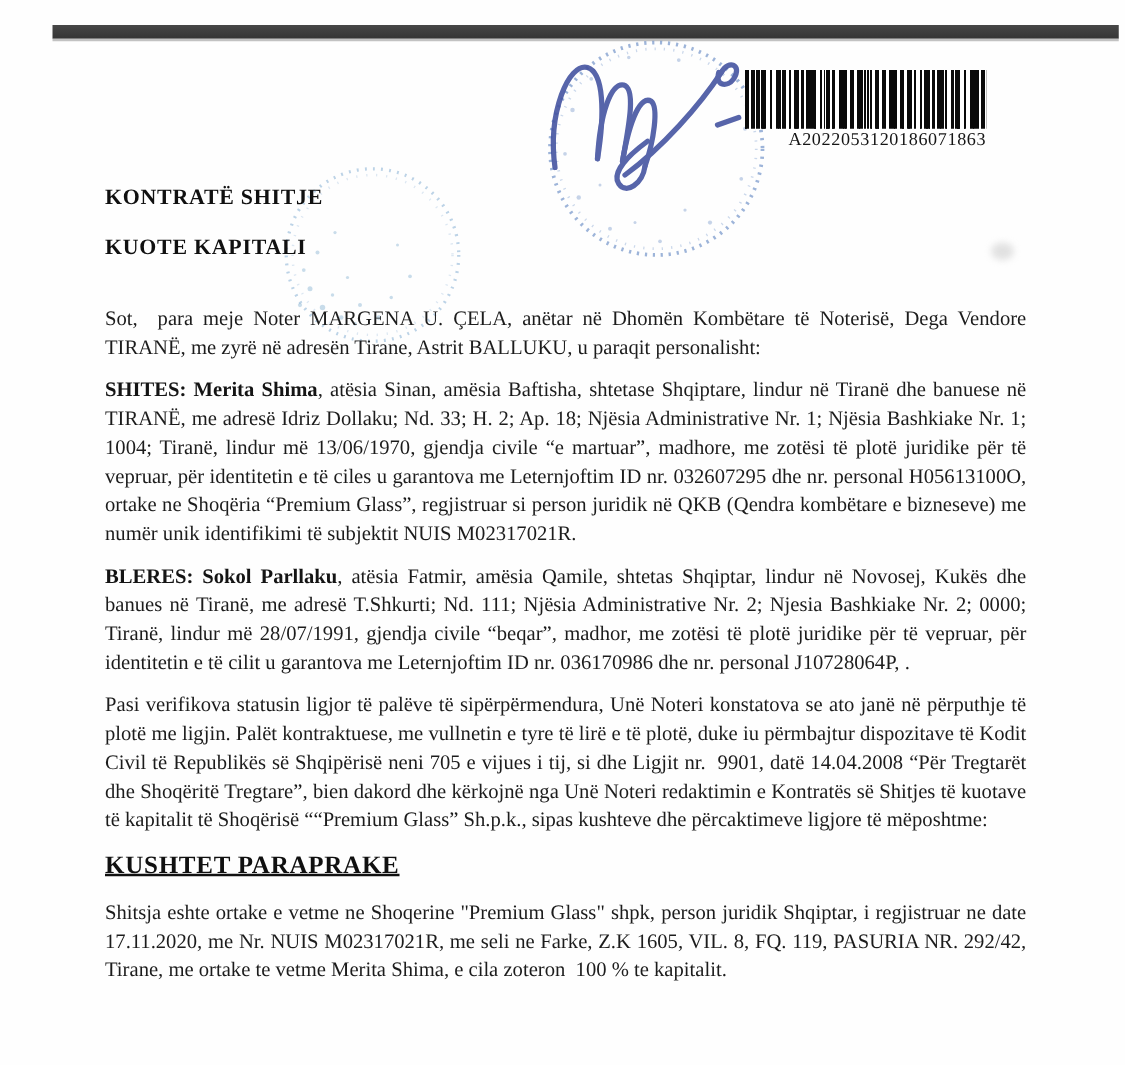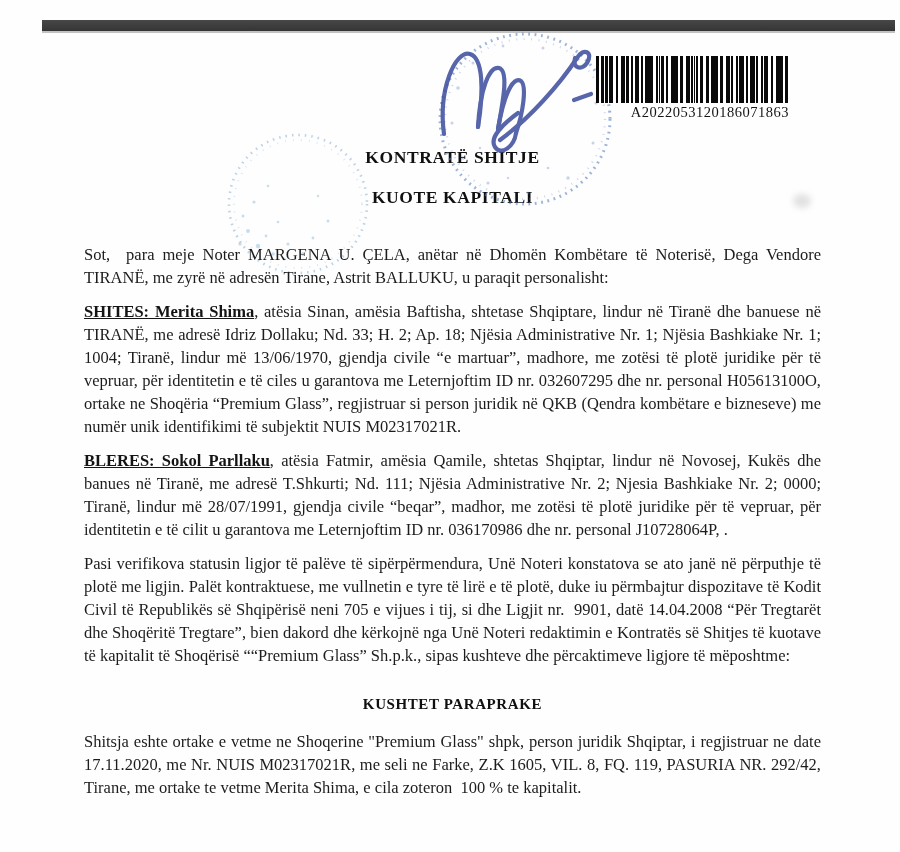--- a/index.html
+++ b/index.html
@@ -85,35 +85,34 @@
   .doc {
     position: absolute;
     left: 84px;
     top: 146px;
     width: 737px;
     color: #1c1c1c;
     font-size: 16.5px;
     line-height: 23px;
   }
   .doc h1, .doc h2, .doc h3 {
-    text-align: center;
     font-size: 17.5px;
     font-weight: bold;
     letter-spacing: 0.6px;
     color: #101010;
     margin: 0;
   }
   .doc h2 { margin-top: 17px; }
-  .doc h3 { margin-top: 26px; margin-bottom: 14px; font-size: 15px; }
+  .doc h3 { margin-top: 14px; margin-bottom: 14px; font-size: 20px; text-decoration: underline; }
   .doc p {
     text-align: justify;
     margin: 0 0 11px 0;
   }
   .doc p.first { margin-top: 34px; }
-  .doc b { font-weight: bold; color: #141414; text-decoration: underline; }
+  .doc b { font-weight: bold; color: #141414; }
 </style>
 </head>
 <body>
 
 <div class="page">
 
   <div class="scan-bar"></div>
 
   <svg class="stamp-faint" viewBox="0 0 160 155">
     <circle cx="80" cy="78" r="69" fill="none" stroke="#79a8cf" stroke-width="2.6" stroke-dasharray="1.5 5" opacity="0.5"></circle>

